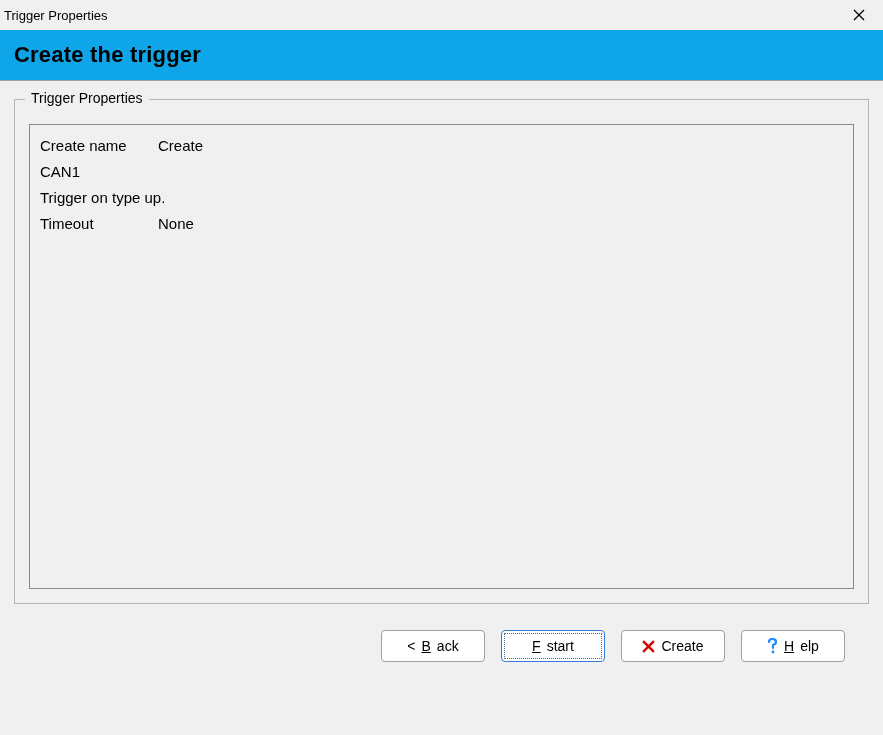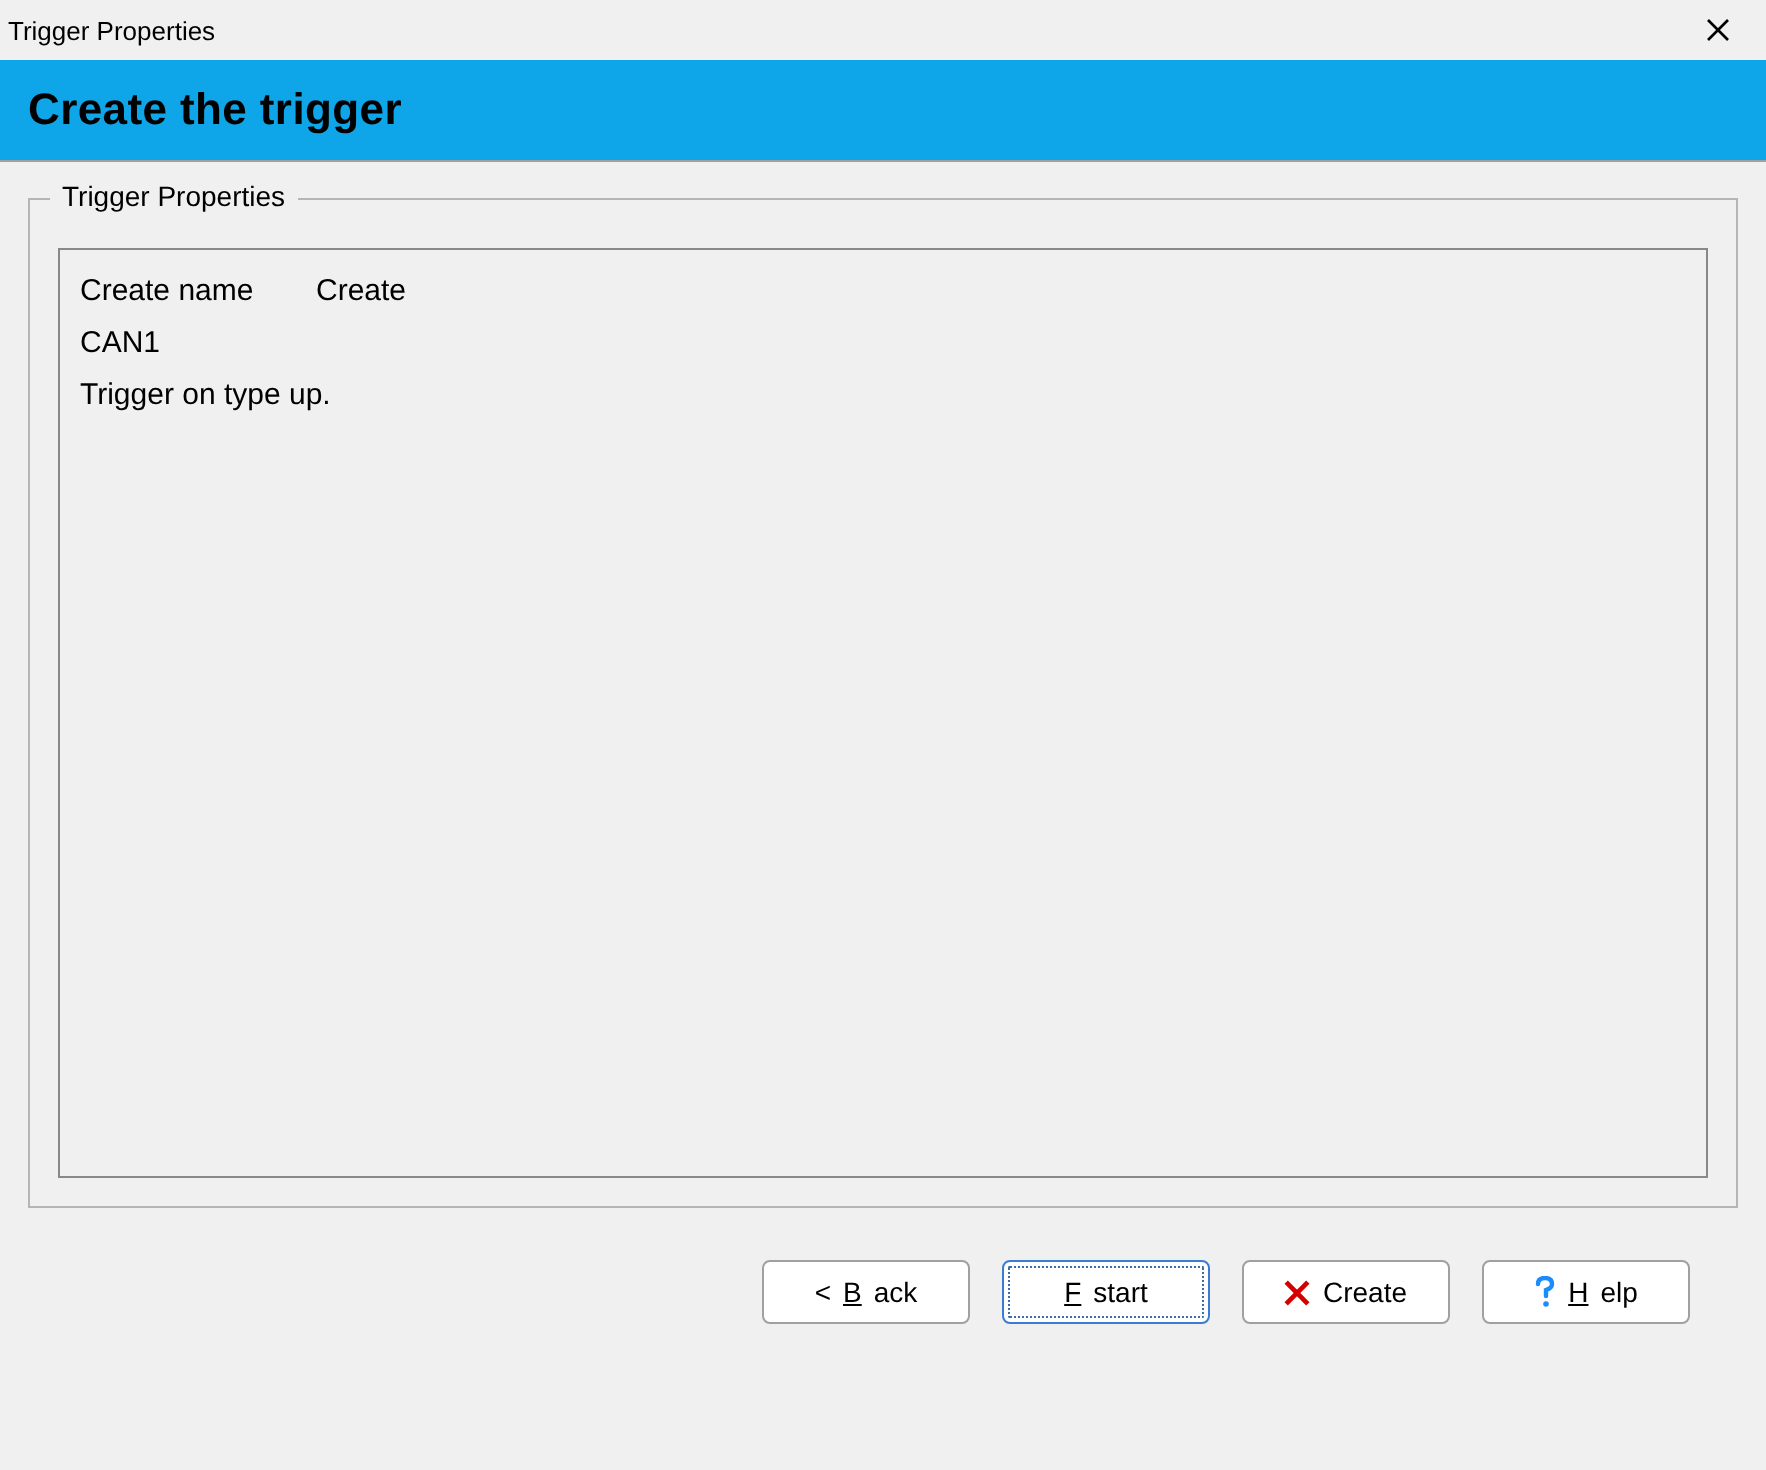--- a/index.html
+++ b/index.html
@@ -145,20 +145,24 @@
       <div class="prop-row">
         <div class="prop-label">Create name</div>
         <div class="prop-value">Create</div>
       </div>
       <div class="prop-row">
         <div class="prop-value">CAN1</div>
       </div>
       <div class="prop-row">
         <div class="prop-value">Trigger on type up.</div>
       </div>
+      <div class="prop-row">
+        <div class="prop-label">Timeout</div>
+        <div class="prop-value">None</div>
+      </div>
 
     </div>
   </div>
 </div>
 
 <div class="footer">
 
   <button class="btn">
     <span>&lt; </span>
       <span class="ul">B</span>

